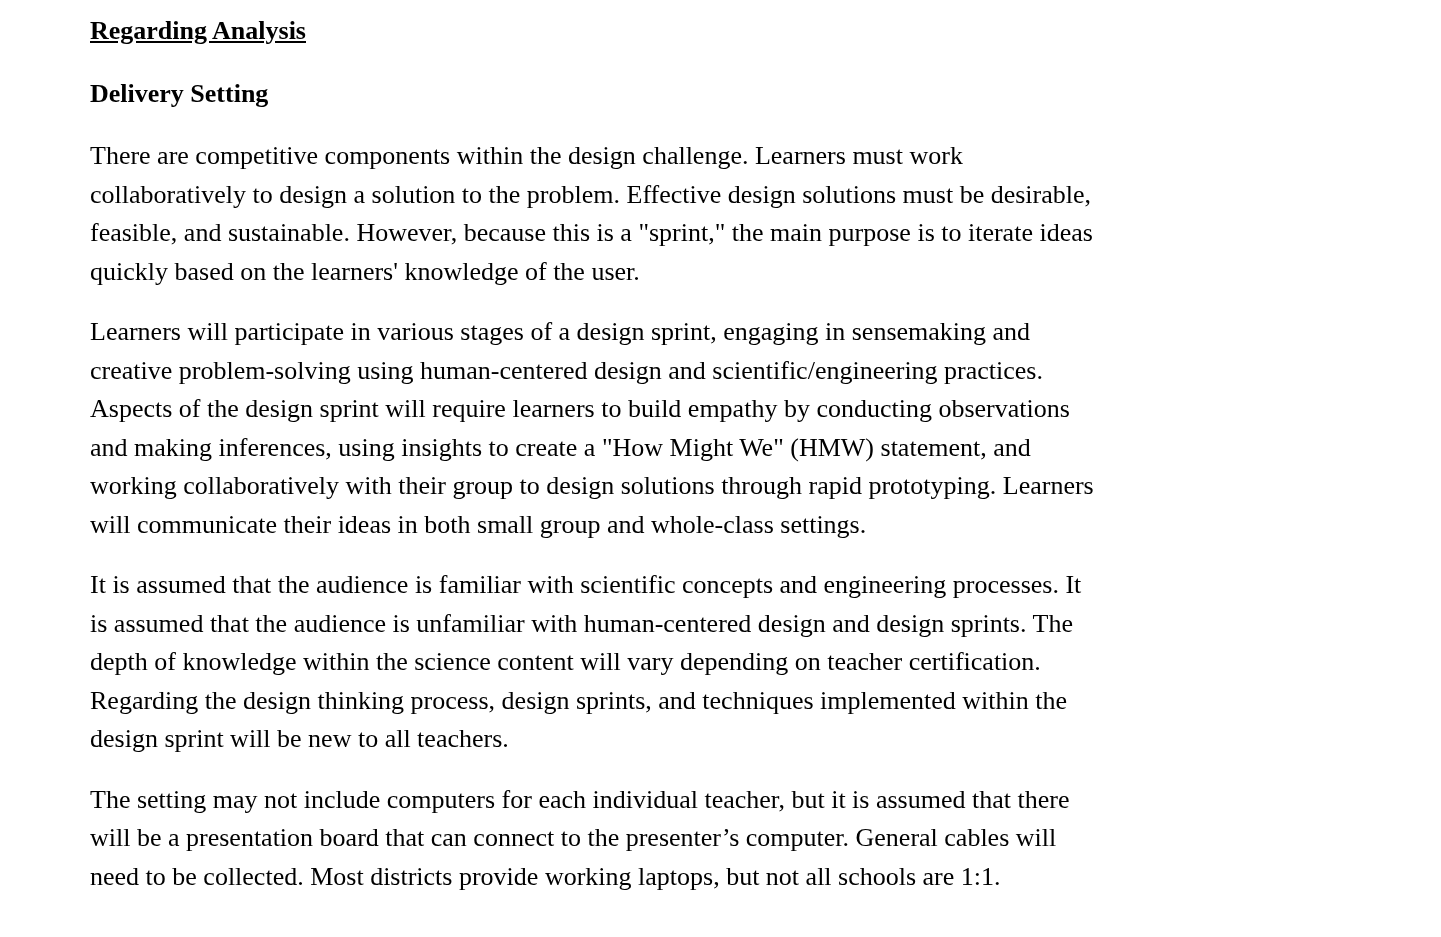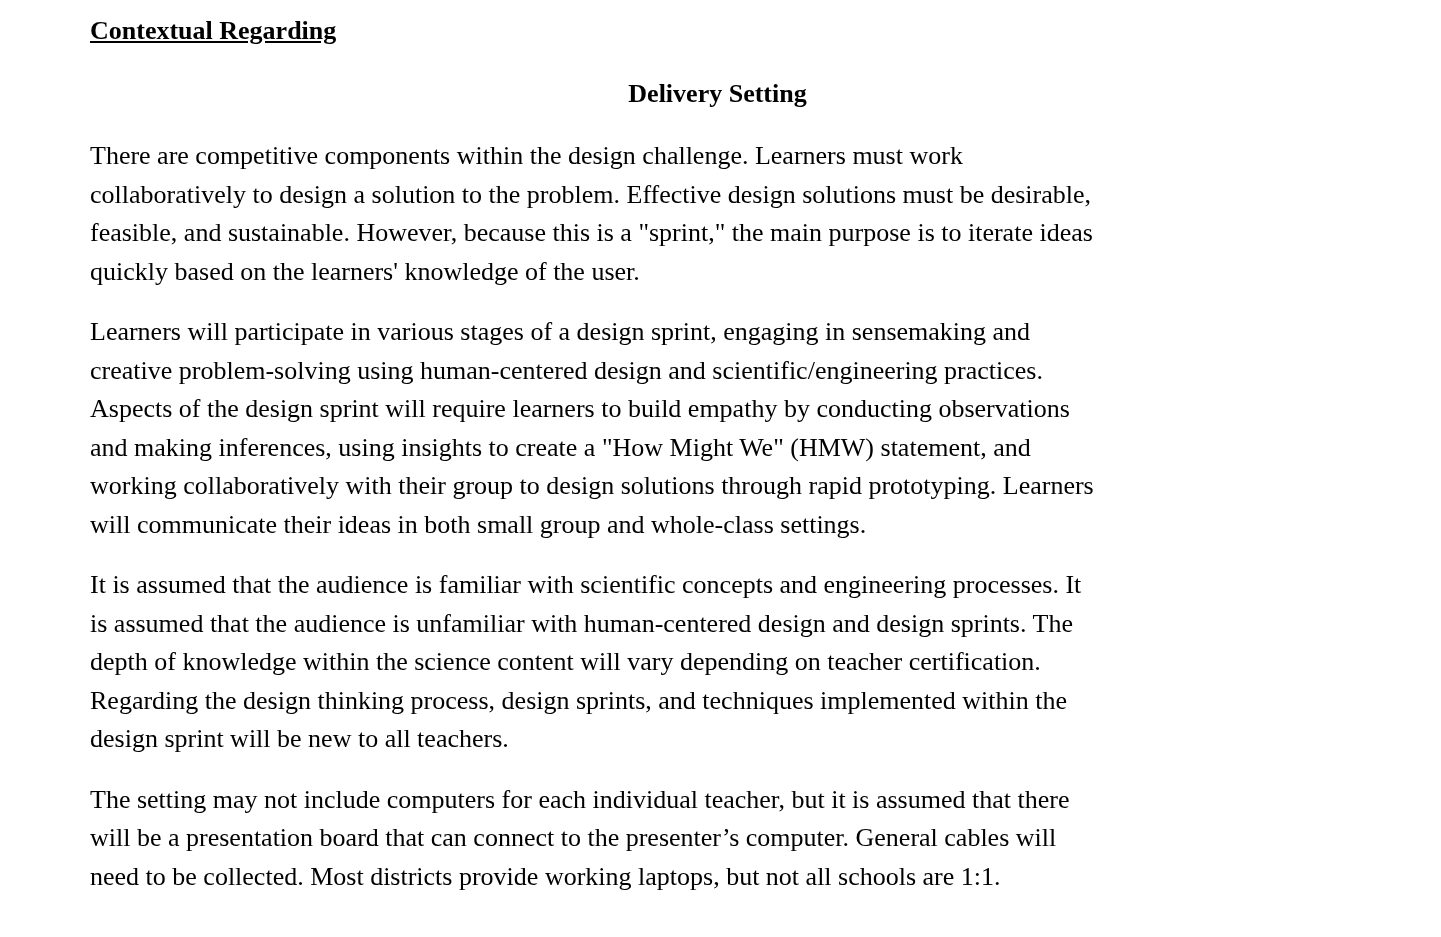--- a/index.html
+++ b/index.html
@@ -26,32 +26,31 @@
     line-height: 38.5px;
     font-weight: bold;
     text-decoration: underline;
     margin: 0 0 24px 0;
   }
   .doc h2 {
     font-size: 26px;
     line-height: 38.5px;
     font-weight: bold;
     margin: 0 0 24px 0;
-    text-align: center;
   }
   .doc p {
     margin: 0 0 22px 0;
     white-space: pre-line; 
   }
 </style>
 </head>
 <body>
 
 <div class="doc">
-  <h1>Contextual Regarding</h1>
+  <h1>Regarding Analysis</h1>
   <h2>Delivery Setting</h2>
   <div id="paragraphs">
       <p>There are competitive components within the design challenge. Learners must work
 collaboratively to design a solution to the problem. Effective design solutions must be desirable,
 feasible, and sustainable. However, because this is a "sprint," the main purpose is to iterate ideas
 quickly based on the learners' knowledge of the user.</p>
       <p>Learners will participate in various stages of a design sprint, engaging in sensemaking and
 creative problem-solving using human-centered design and scientific/engineering practices.
 Aspects of the design sprint will require learners to build empathy by conducting observations
 and making inferences, using insights to create a "How Might We" (HMW) statement, and

